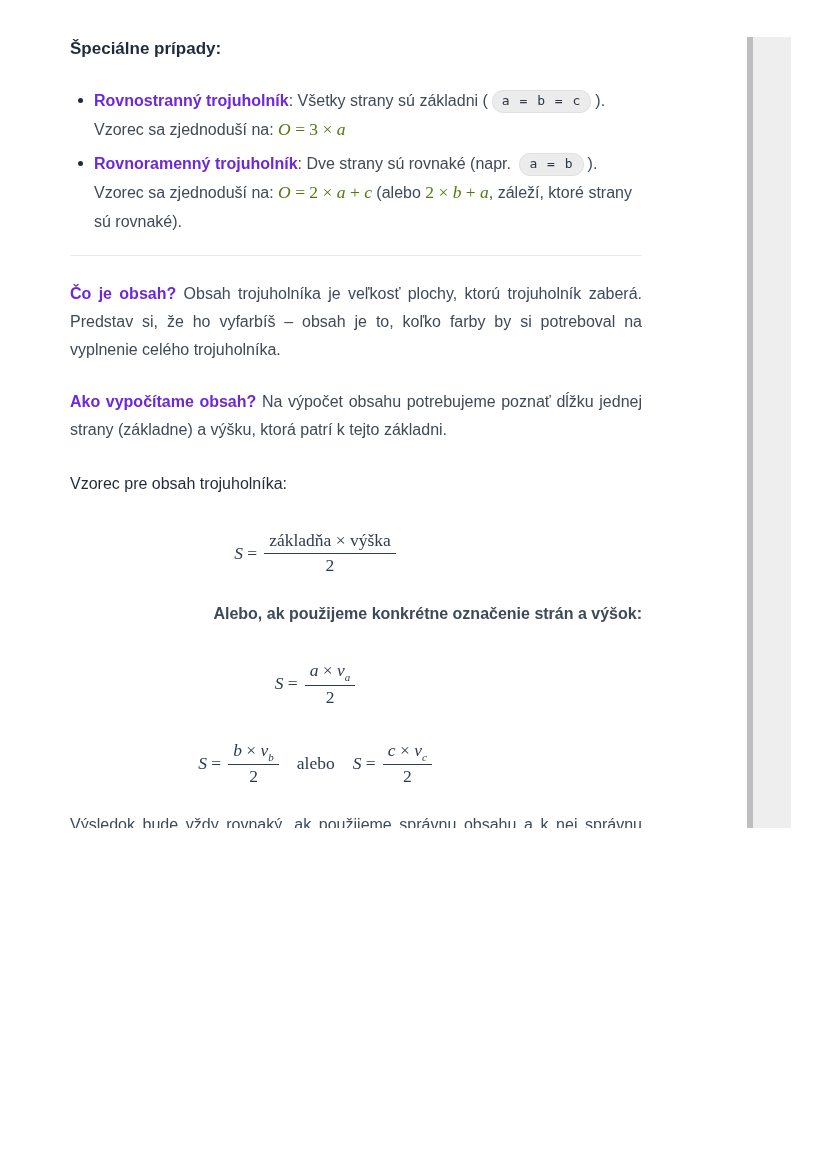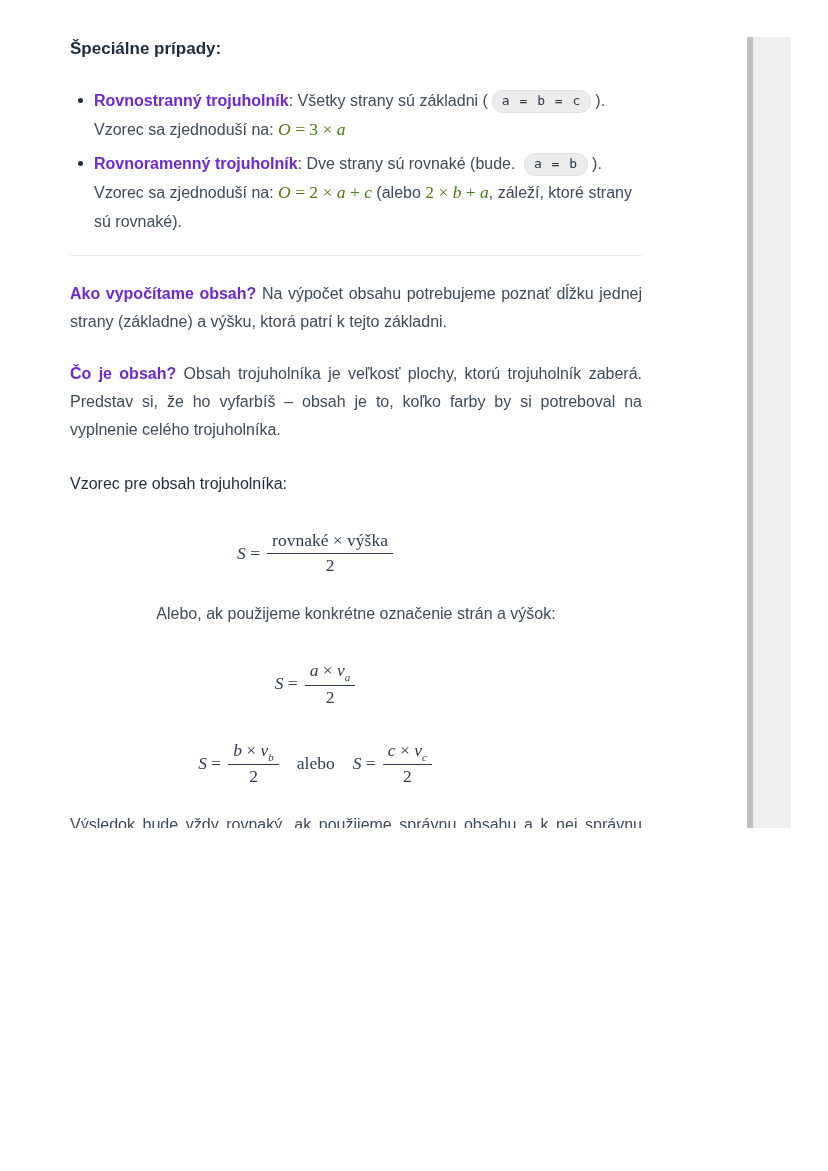--- a/index.html
+++ b/index.html
@@ -70,21 +70,21 @@
     margin-top:25px;
     font-size:27px; line-height:31px;
     font-weight:bold; color:#343f4f;
     letter-spacing:0.2px;
   }
   p.body-p {
     margin-top:24px;
     font-size:16px; line-height:28px;
     text-align:justify;
   }
-  p.body-p.no-justify { text-align:center; }
+  p.body-p.no-justify { text-align:right;font-weight:bold; }
   p.bold-label {
     margin-top:26px;
     font-size:16px; line-height:28px;
     font-weight:normal; color:#1f2b3d;
   }
   .formula-row {
     width:490px;
     margin-top:32px;
     display:flex; justify-content:center; align-items:center;
     font-family:"Liberation Serif", serif;
@@ -114,36 +114,36 @@
 
   <div class="scroll-track"></div>
   <div class="scroll-thumb"></div>
 
   <div class="content">
 
     <div class="lead-heading">Špeciálne prípady:</div>
 
     <ul class="bullets">
       <li><strong>Rovnostranný trojuholník</strong><span>: Všetky strany sú základni (</span><span class="chip">a = b = c</span><span>).</span><br><span>Vzorec sa zjednoduší na: </span><span class="math"><i>O</i> = 3 × <i>a</i></span></li>
-      <li><strong>Rovnoramenný trojuholník</strong><span>: Dve strany sú rovnaké (bude. </span><span class="chip">a = b</span><span>).</span><br><span>Vzorec sa zjednoduší na: </span><span class="math"><i>O</i> = 2 × <i>a</i> + <i>c</i></span><span> (alebo </span><span class="math">2 × <i>b</i> + <i>a</i></span><span>, záleží, ktoré strany sú rovnaké).</span></li>
+      <li><strong>Rovnoramenný trojuholník</strong><span>: Dve strany sú rovnaké (napr. </span><span class="chip">a = b</span><span>).</span><br><span>Vzorec sa zjednoduší na: </span><span class="math"><i>O</i> = 2 × <i>a</i> + <i>c</i></span><span> (alebo </span><span class="math">2 × <i>b</i> + <i>a</i></span><span>, záleží, ktoré strany sú rovnaké).</span></li>
     </ul>
 
     <hr class="divider">
 
 
+    <p class="body-p"><strong>Čo je obsah?</strong><span> Obsah trojuholníka je veľkosť plochy, ktorú trojuholník zaberá. Predstav si, že ho vyfarbíš – obsah je to, koľko farby by si potreboval na vyplnenie celého trojuholníka.</span></p>
+
     <p class="body-p"><strong>Ako vypočítame obsah?</strong><span> Na výpočet obsahu potrebujeme poznať dĺžku jednej strany (základne) a výšku, ktorá patrí k tejto základni.</span></p>
-
-    <p class="body-p"><strong>Čo je obsah?</strong><span> Obsah trojuholníka je veľkosť plochy, ktorú trojuholník zaberá. Predstav si, že ho vyfarbíš – obsah je to, koľko farby by si potreboval na vyplnenie celého trojuholníka.</span></p>
 
     <p class="bold-label">Vzorec pre obsah trojuholníka:</p>
 
     <div class="formula-row">
       <span class="lhs"><i>S</i> =</span>
       <span class="frac">
-        <span class="num">rovnaké × výška</span>
+        <span class="num">základňa × výška</span>
         <span class="den">2</span>
       </span>
     </div>
 
     <p class="body-p no-justify">Alebo, ak použijeme konkrétne označenie strán a výšok:</p>
 
     <div class="formula-row">
       <span class="lhs"><i>S</i> =</span>
       <span class="frac">
         <span class="num"><i>a</i> × <i>v</i><sub><i>a</i></sub></span>

